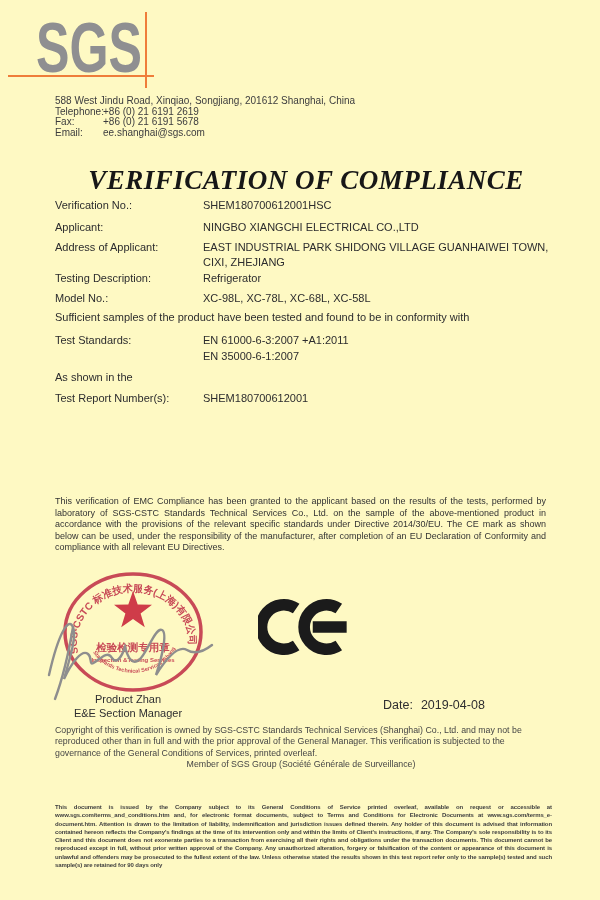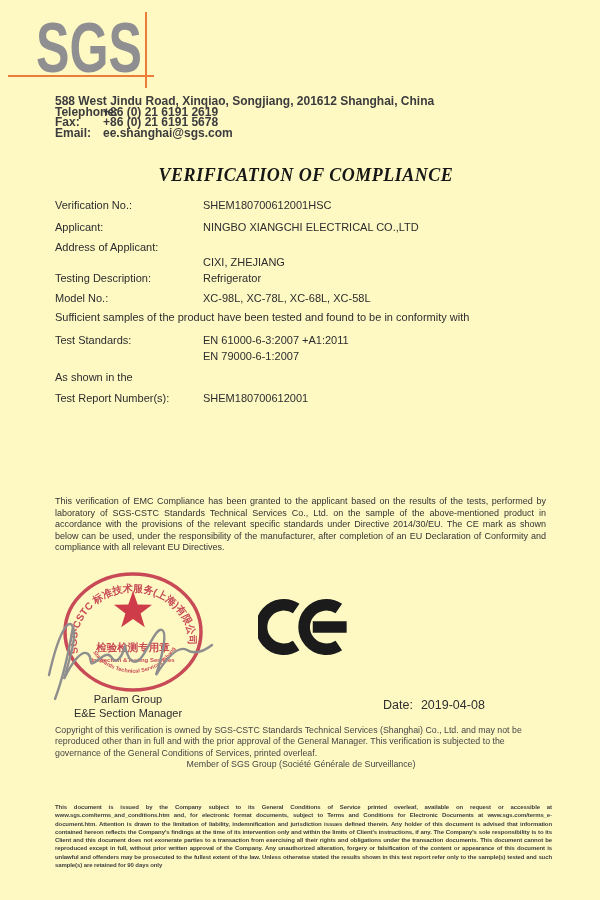--- a/index.html
+++ b/index.html
@@ -8,27 +8,27 @@
     position:relative; width:600px; height:900px; background:#fef9c3;
     overflow:hidden; margin:0 auto; color:#2c2c2e;
   }
   .abs { position:absolute; }
 
   
   .logo-svg { left:30px; top:14px; }
   .h-line { left:8px; top:75px; width:146px; height:2px; background:#ef7d3a; }
   .v-line { left:145px; top:12px; width:2px; height:76px; background:#ef7d3a; }
   .company { left:190px; top:30px; font-size:15px; font-weight:bold; line-height:21px; color:#c63b2f; }
-  .addr { left:55px; top:96px; font-size:12px; line-height:10.6px; color:#3c3c3e;font-weight:bold; }
+  .addr { left:55px; top:96px; font-size:10px; line-height:10.6px; color:#3c3c3e; }
   .addr .lbl { display:inline-block; width:48px; }
 
   
   .title { left:0; top:165px; width:600px; text-align:center; padding-left:12px;
            font-family:"Liberation Serif", serif; font-style:italic; font-weight:bold;
-           font-size:18px; letter-spacing:0.5px; color:#171717; }
+           font-size:27px; letter-spacing:0.5px; color:#171717; }
 
   
   .row { left:55px; width:500px; font-size:11px; line-height:15px; }
   .row .flabel { position:absolute; left:0; top:0; width:145px; }
   .row .fvalue { position:absolute; left:148px; top:0; width:352px; }
   .plain { left:55px; font-size:11px; color:#2c2c2e; }
 
   
   .emc { left:55px; top:496px; width:491px; font-size:9px; line-height:11.6px;
          text-align:justify; color:#333333; }
@@ -77,41 +77,41 @@
     <span class="flabel">Verification No.:</span>
     <span class="fvalue">SHEM180700612001HSC</span>
   </div>
   <div class="abs row" style="top:220px">
     <span class="flabel">Applicant:</span>
     <span class="fvalue">NINGBO XIANGCHI ELECTRICAL CO.,LTD</span>
   </div>
   <div class="abs row" style="top:240px">
     <span class="flabel">Address of Applicant:</span>
     <span class="fvalue">
-      <br>
+      <span>EAST INDUSTRIAL PARK SHIDONG VILLAGE GUANHAIWEI TOWN,</span><br>
       <span>CIXI, ZHEJIANG</span>
     </span>
   </div>
   <div class="abs row" style="top:271px">
     <span class="flabel">Testing Description:</span>
     <span class="fvalue">Refrigerator</span>
   </div>
   <div class="abs row" style="top:291px">
     <span class="flabel">Model No.:</span>
     <span class="fvalue">XC-98L, XC-78L, XC-68L, XC-58L</span>
   </div>
 
   <div class="abs plain" style="top:311px">Sufficient samples of the product have been tested and found to be in conformity with</div>
 
   <div class="abs row" style="top:333px">
     <span class="flabel">Test Standards:</span>
     <span class="fvalue">EN 61000-6-3:2007 +A1:2011</span>
   </div>
   <div class="abs row" style="top:349px">
-    <span class="fvalue">EN 79000-6-1:2007</span>
+    <span class="fvalue">EN 35000-6-1:2007</span>
   </div>
 
   <div class="abs plain" style="top:371px">As shown in the</div>
 
   <div class="abs row" style="top:391px">
     <span class="flabel">Test Report Number(s):</span>
     <span class="fvalue">SHEM180700612001</span>
   </div>
 
   <div class="abs emc">This verification of EMC Compliance has been granted to the applicant based on the results of the tests, performed by laboratory of SGS-CSTC Standards Technical Services Co., Ltd. on the sample of the above-mentioned product in accordance with the provisions of the relevant specific standards under Directive 2014/30/EU. The CE mark as shown below can be used, under the responsibility of the manufacturer, after completion of an EU Declaration of Conformity and compliance with all relevant EU Directives.</div>
@@ -137,21 +137,21 @@
     </g>
   </svg>
 
   <svg class="abs ce-svg" width="94" height="62" viewBox="0 0 96 64" aria-label="CE">
     <path d="M 38.9 12.9 A 23 23 0 1 0 38.9 51.1" fill="none" stroke="#1b1b1b" stroke-width="12"></path>
     <path d="M 82.9 12.9 A 23 23 0 1 0 82.9 51.1" fill="none" stroke="#1b1b1b" stroke-width="12"></path>
     <path d="M 56 32 H 91" fill="none" stroke="#1b1b1b" stroke-width="12"></path>
   </svg>
 
   <div class="abs signer">
-    <div>Parlam Group</div>
+    <div>Product Zhan</div>
     <div>E&amp;E Section Manager</div>
   </div>
 
   <div class="abs dateline">
     <span>Date:</span><span class="dv">2019-04-08</span>
   </div>
 
   <div class="abs copyright">
     <div>Copyright of this verification is owned by SGS-CSTC Standards Technical Services (Shanghai) Co., Ltd. and may not be reproduced other than in full and with the prior approval of the General Manager. This verification is subjected to the governance of the General Conditions of Services, printed overleaf.</div>
     <div class="member">Member of SGS Group (Société Générale de Surveillance)</div>

